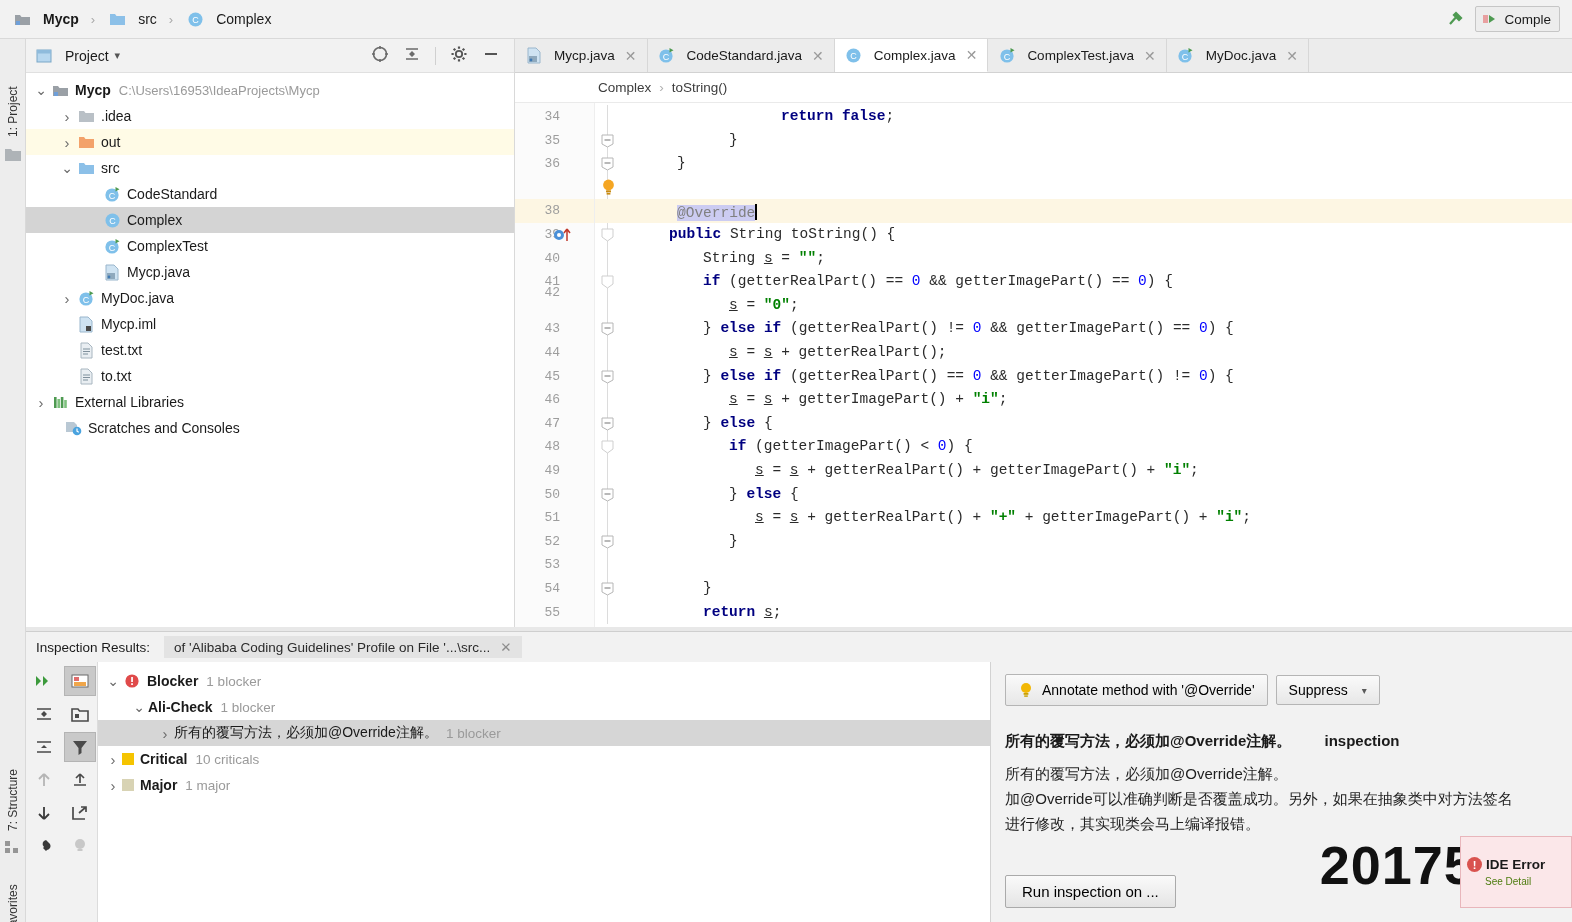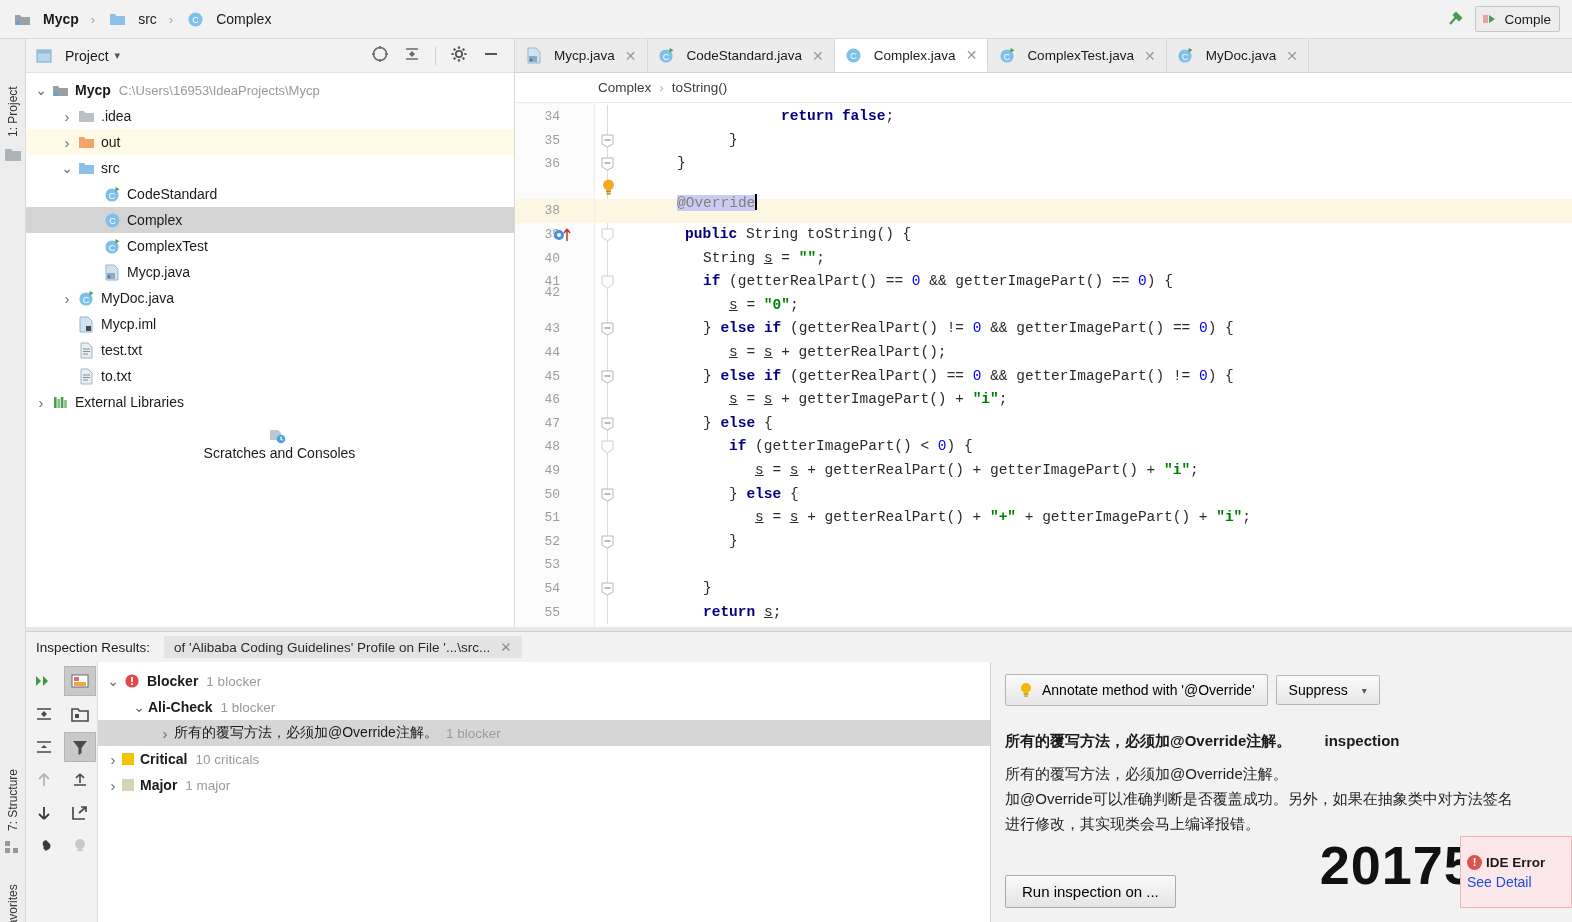--- a/index.html
+++ b/index.html
@@ -205,21 +205,21 @@
     font-family: "Liberation Sans", sans-serif;
   }
   .errbox {
     position: absolute; right: 0px; bottom: 14px; width: 112px; height: 72px;
     background: #fbe7e9; border: 1px solid #e8b6bb;
     display:flex; flex-direction: column; justify-content: center; padding-left: 6px;
   }
   .errtitle { display:flex; align-items:center; gap:4px; font-weight: bold; font-size: 13.5px; }
   .errdot { width:15px; height:15px; border-radius:50%; background:#d9534f; color:#fff;
             font-size:11px; display:flex; align-items:center; justify-content:center; font-weight:bold;}
-  .errlink { color:#1d4ed8; font-size:14px; margin-top:4px; }
+  .errlink { color:#4d7c0f; font-size:10px; margin-top:4px; margin-left: 18px; }
   .hsplit { position:absolute; left:26px; top:627px; width:1546px; height:4px; background:#e8e8e8; }
 </style>
 </head>
 <body>
 
 <div id="app">
 
   <div class="navbar">
     <div class="crumb">
       <span class="ticon">
@@ -453,21 +453,21 @@
           <span class="ticon">
             <svg width="17" height="15" viewBox="0 0 17 15">
               <rect x="2" y="2" width="2.6" height="11" fill="#4e9a51"></rect>
               <rect x="5.4" y="4" width="2.6" height="9" fill="#7ec07e"></rect>
               <rect x="8.8" y="2" width="2.6" height="11" fill="#4e9a51"></rect>
               <rect x="12.2" y="5" width="2.6" height="8" fill="#7ec07e"></rect>
             </svg>
           </span>
           <span class="tlabel">External Libraries</span>
         </div>
-        <div class="trow" style="padding-left: 19px; flex-direction: column;">
+        <div class="trow" style="padding-left: 19px;">
           <span class="arrow none">&nbsp;</span>
           <span class="ticon">
             <svg width="17" height="16" viewBox="0 0 17 16">
               <path d="M1 2h8l3 3v7H1z" fill="#b9c8d4"></path>
               <circle cx="12" cy="11" r="4.3" fill="#4aa3df"></circle>
               <path d="M12 8.6v2.6l1.8 1" stroke="#fff" stroke-width="1.2" fill="none"></path>
             </svg>
           </span>
           <span class="tlabel">Scratches and Consoles</span>
         </div>
@@ -617,22 +617,22 @@
               <path d="M1 1h11v9l-5.5 3L1 10z" fill="#fff" stroke="#b6b6b6"></path>
               <path d="M3.5 6h6" stroke="#8a8a8a" stroke-width="1.2"></path>
             </svg></div>
         </div>
       <div class="codecol" id="codecol">
           <div class="codeline" style="top: 2px; left: 160px;"><span class="kw">return </span><span class="kw">false</span><span class="">;</span></div>
           <div class="codeline" style="top: 25.6px; left: 108px;"><span class="">}</span></div>
           <div class="codeline" style="top: 49.2px; left: 56px;"><span class="">}</span></div>
           <div class="codeline" style="top: 72.8px; left: 4px;"></div>
           <div class="rowhl" style="top: 96.4px;"></div>
-          <div class="codeline" style="top: 89px; left: 56px;"><span class="anno sel-ov">@Override</span><span class="caret"></span></div>
-          <div class="codeline" style="top: 120px; left: 64px;"><span class="kw">public </span><span class="">String toString() {</span></div>
+          <div class="codeline" style="top: 99px; left: 56px;"><span class="anno sel-ov">@Override</span><span class="caret"></span></div>
+          <div class="codeline" style="top: 120px; left: 48px;"><span class="kw">public </span><span class="">String toString() {</span></div>
           <div class="codeline" style="top: 143.6px; left: 82px;"><span class="">String </span><span class="fld">s</span><span class=""> = </span><span class="str">""</span><span class="">;</span></div>
           <div class="codeline" style="top: 167.2px; left: 82px;"><span class="kw">if </span><span class="">(getterRealPart() == </span><span class="num">0</span><span class=""> &amp;&amp; getterImagePart() == </span><span class="num">0</span><span class="">) {</span></div>
           <div class="codeline" style="top: 190.8px; left: 108px;"><span class="fld">s</span><span class=""> = </span><span class="str">"0"</span><span class="">;</span></div>
           <div class="codeline" style="top: 214.4px; left: 82px;"><span class="">} </span><span class="kw">else if </span><span class="">(getterRealPart() != </span><span class="num">0</span><span class=""> &amp;&amp; getterImagePart() == </span><span class="num">0</span><span class="">) {</span></div>
           <div class="codeline" style="top: 238px; left: 108px;"><span class="fld">s</span><span class=""> = </span><span class="fld">s</span><span class=""> + getterRealPart();</span></div>
           <div class="codeline" style="top: 261.6px; left: 82px;"><span class="">} </span><span class="kw">else if </span><span class="">(getterRealPart() == </span><span class="num">0</span><span class=""> &amp;&amp; getterImagePart() != </span><span class="num">0</span><span class="">) {</span></div>
           <div class="codeline" style="top: 285.2px; left: 108px;"><span class="fld">s</span><span class=""> = </span><span class="fld">s</span><span class=""> + getterImagePart() + </span><span class="str">"i"</span><span class="">;</span></div>
           <div class="codeline" style="top: 308.8px; left: 82px;"><span class="">} </span><span class="kw">else </span><span class="">{</span></div>
           <div class="codeline" style="top: 332.4px; left: 108px;"><span class="kw">if </span><span class="">(getterImagePart() &lt; </span><span class="num">0</span><span class="">) {</span></div>
           <div class="codeline" style="top: 356px; left: 134px;"><span class="fld">s</span><span class=""> = </span><span class="fld">s</span><span class=""> + getterRealPart() + getterImagePart() + </span><span class="str">"i"</span><span class="">;</span></div>

